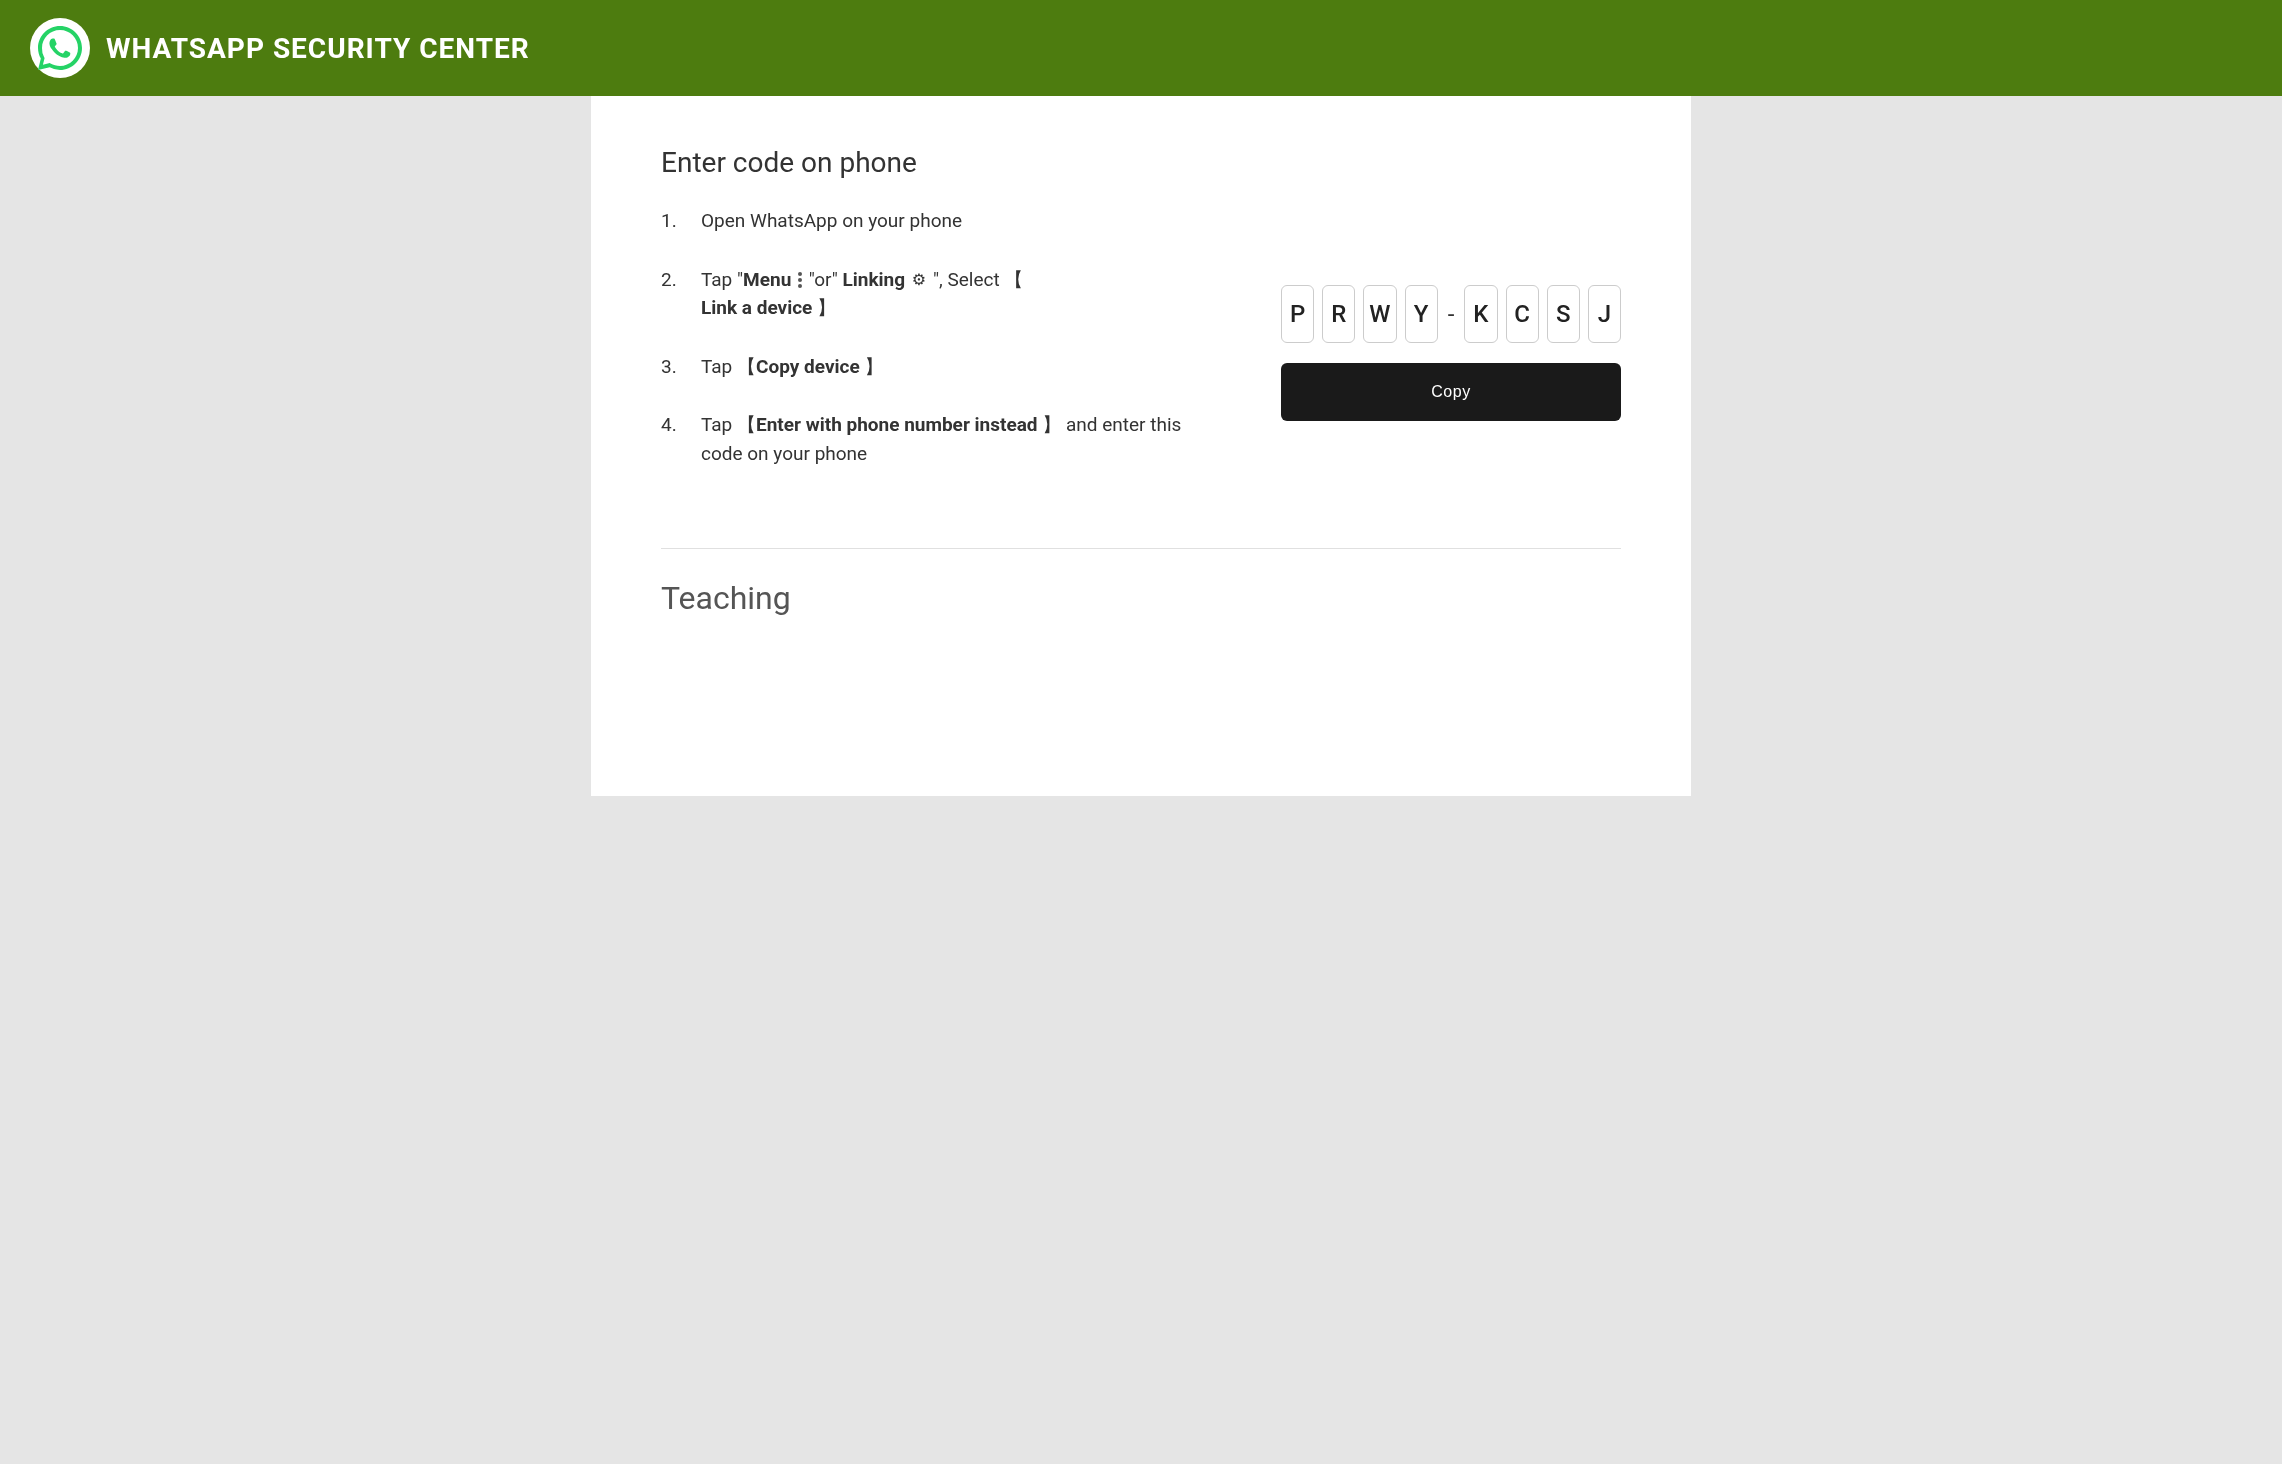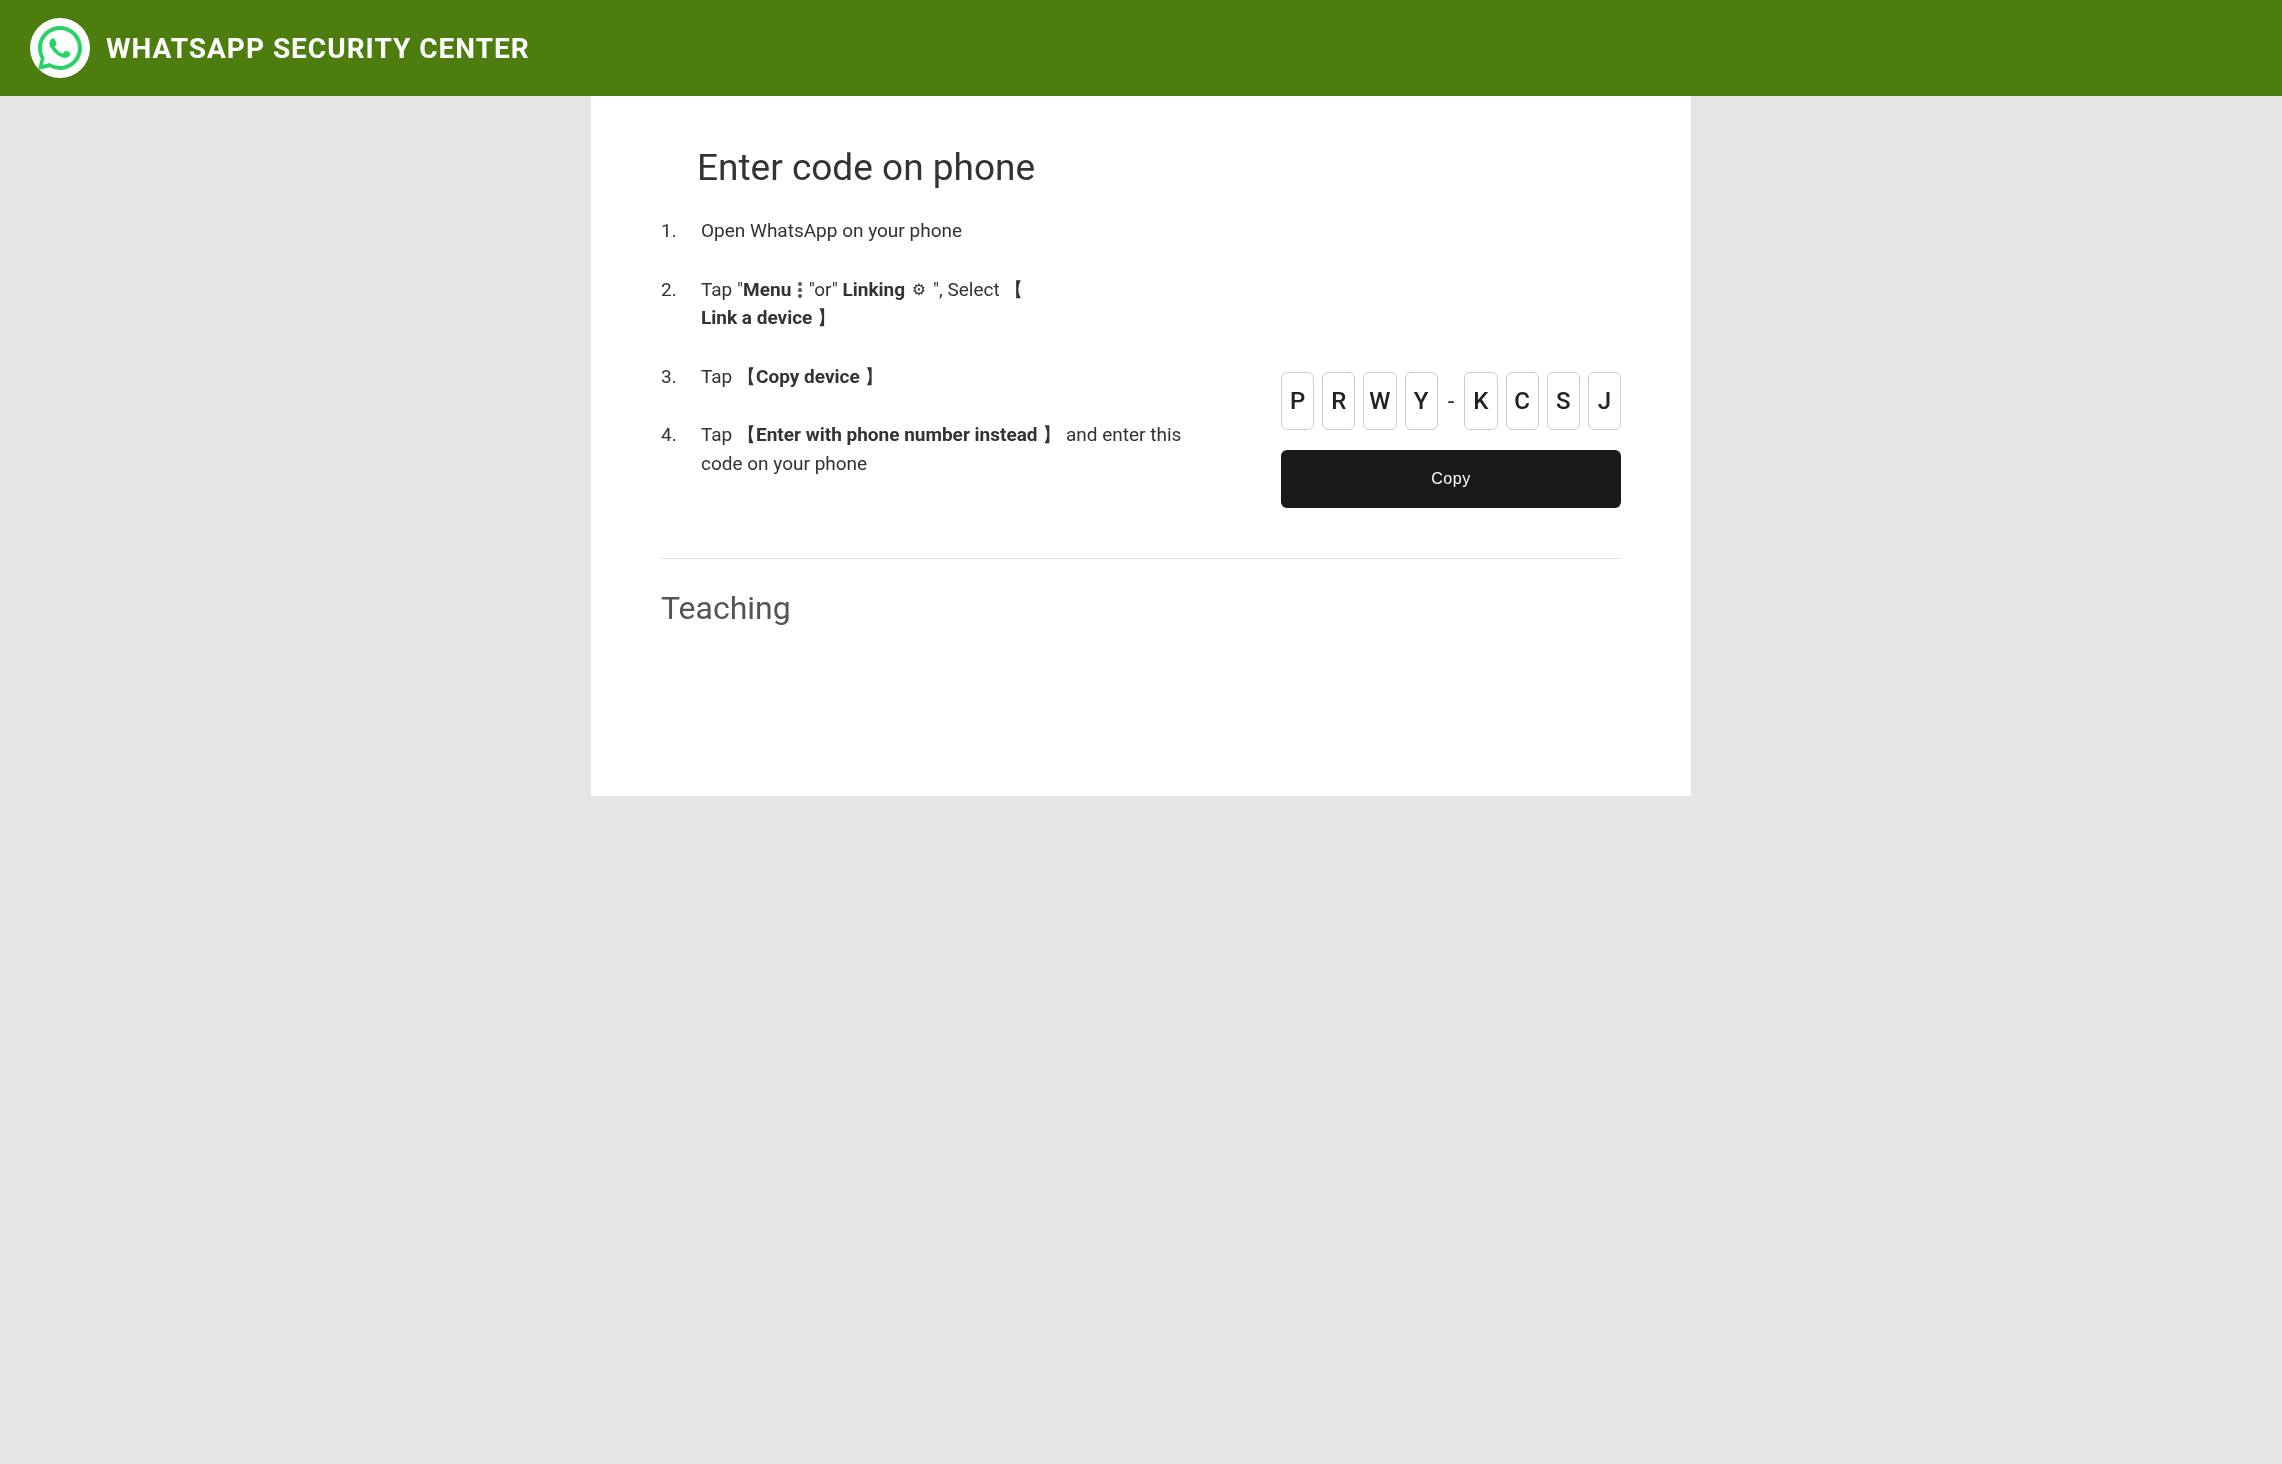--- a/index.html
+++ b/index.html
@@ -45,25 +45,24 @@
       background-color: #ffffff;
       width: 82%;
       max-width: 1100px;
       min-height: 700px;
       margin: 0 auto;
       padding: 50px 70px;
       position: relative;
     }
 
     .page-title {
-      font-size: 37px;
+      font-size: 28px;
       font-weight: 400;
       color: #333;
       margin-bottom: 28px;
-      margin-left: 36px;
     }
 
     .linking-info {
       font-size: 18px;
       color: #555;
       margin-bottom: 40px;
     }
 
     .linking-info strong {
       font-weight: 700;
@@ -72,21 +71,21 @@
 
     .edit-link {
       color: #128C7E;
       text-decoration: none;
       font-style: normal;
     }
 
     .main-layout {
       display: flex;
       gap: 60px;
-      align-items: flex-end;
+      align-items: center;
     }
 
     .instructions {
       flex: 1;
     }
 
     .instructions ol {
       list-style: none;
       counter-reset: step-counter;
     }

